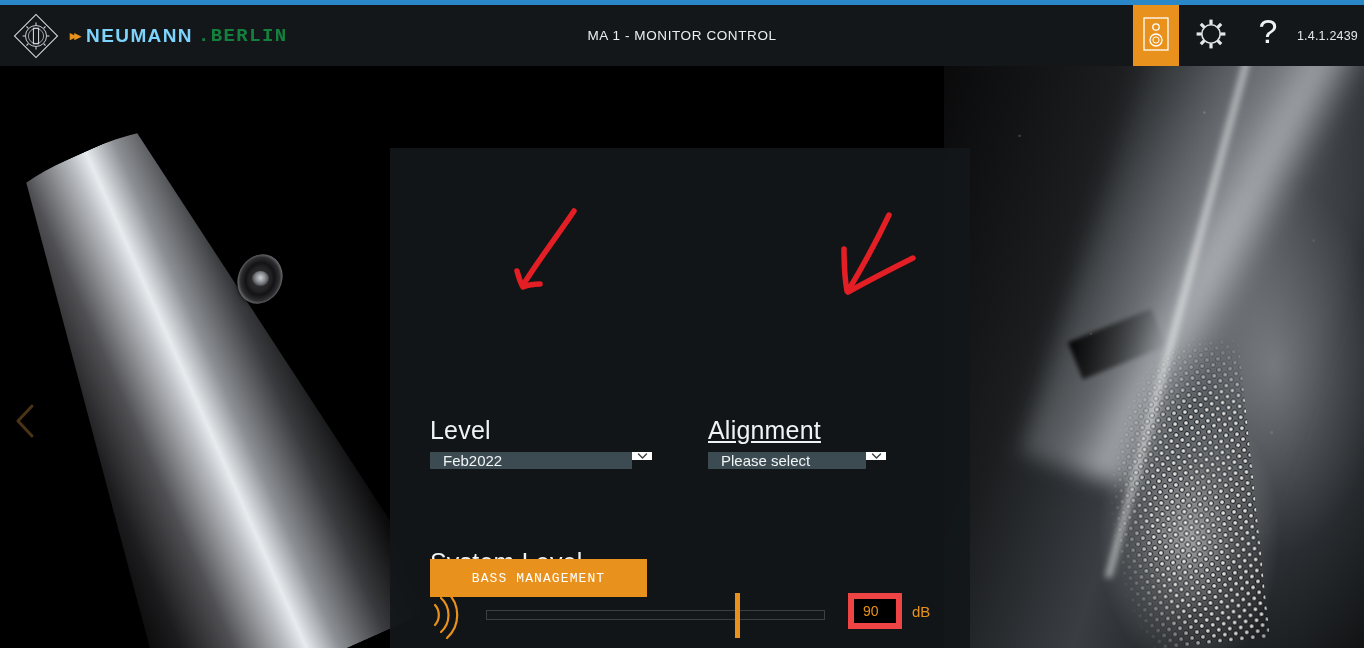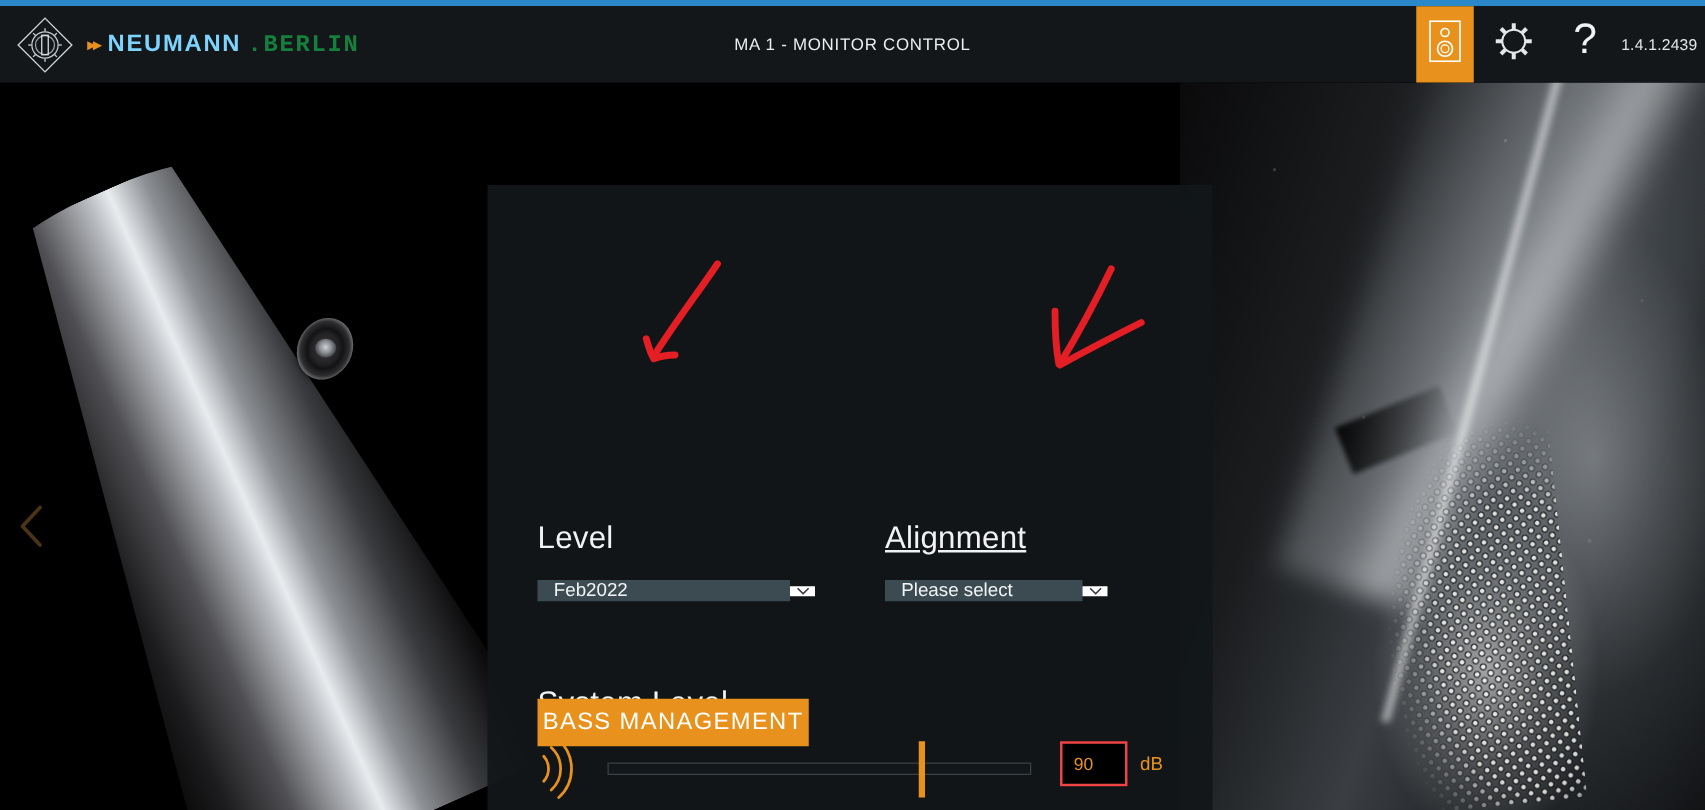--- a/index.html
+++ b/index.html
@@ -217,21 +217,21 @@
     letter-spacing: .2px;
   }
   #setup-label { left: 40px; top: 268px; }
   #alignment-label { left: 318px; top: 268px; text-decoration: underline; }
   #system-level-label { left: 40px; top: 400px; }
 
   .select-wrap {
     position: absolute;
     height: 41px;
     display: flex;
-    align-items: center;
+    align-items: flex-start;
   }
   #setup-select { left: 40px; top: 304px; width: 222px; }
   #alignment-select { left: 318px; top: 304px; width: 178px; }
 
   .select-face {
     flex: 1;
     background: #3b4b51;
     display: flex;
     align-items: center;
     padding-left: 13px;
@@ -278,44 +278,44 @@
     top: -17px;
     width: 5px; height: 45px;
     background: #e8921d;
     cursor: grab;
   }
   #level-input {
     position: absolute;
     left: 418px; top: 5px;
     width: 54px; height: 36px;
     background: #000;
-    border: 2px solid #ef4444;
+    border: 6px solid #ef4444;
     color: #e8921d;
     font-size: 14px;
     font-family: "Liberation Sans", sans-serif;
     padding-left: 9px;
     outline: none;
   }
   #level-unit {
     position: absolute;
     left: 482px; top: 15px;
     color: #e8921d;
     font-size: 15px;
   }
 
   #bass-btn {
     position: absolute;
     left: 40px; top: 411px;
     width: 217px; height: 38px;
     background: #e8921d;
     border: none;
     color: #ffffff;
-    font-size: 19px;
+    font-size: 13px;
     letter-spacing: 1.1px;
-    font-family: Liberation Sans, sans-serif;
+    font-family: Liberation Mono, monospace;
     cursor: pointer;
   }
 
   
   #nav-prev {
     position: absolute;
     left: 10px; top: 400px;
     width: 30px; height: 42px;
     z-index: 20;
     cursor: pointer;

